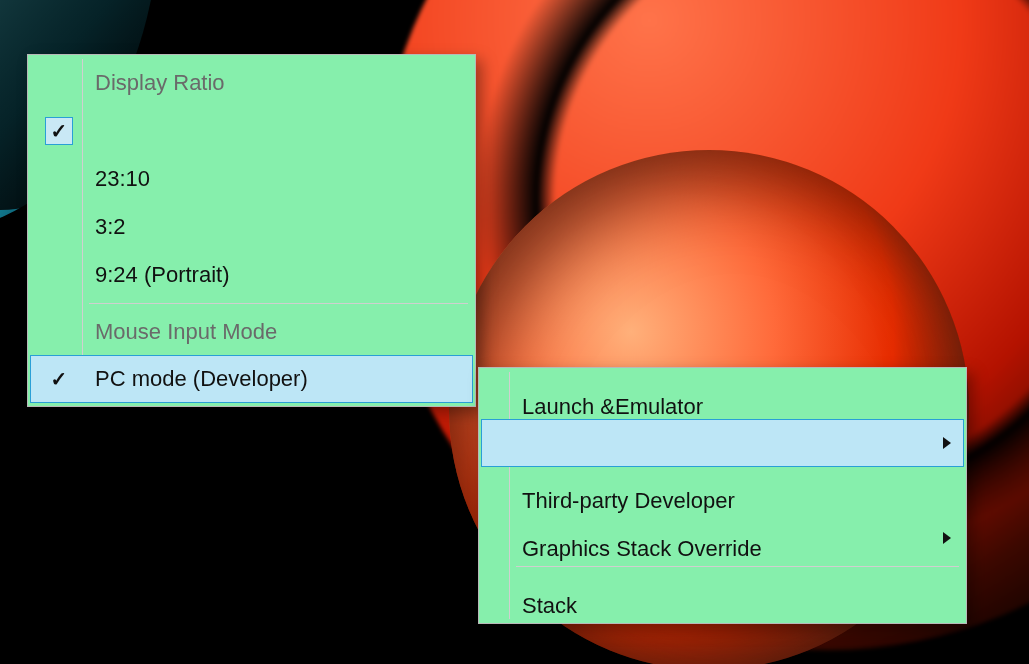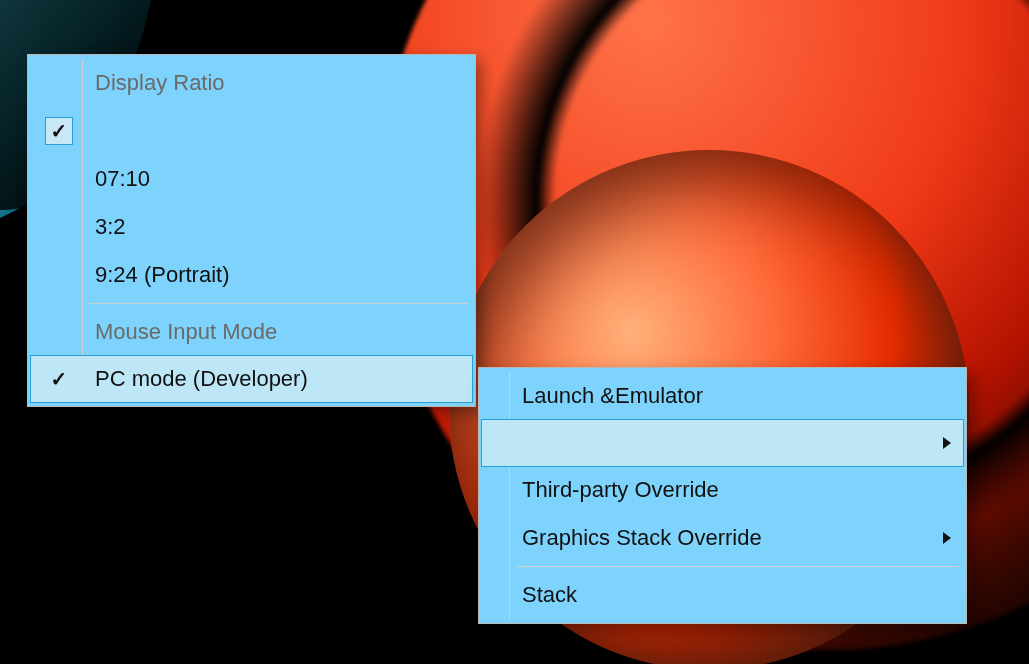--- a/index.html
+++ b/index.html
@@ -54,21 +54,21 @@
       position:absolute;
       left:60px; top:60px;
       width:180px; height:300px;
       border-bottom-right-radius: 200px 320px;
       background: linear-gradient(130deg, rgba(0,0,0,.7) 0%, rgba(0,0,0,.85) 70%);
     }
 
     
     .menu {
       position: absolute;
-      background: #7dd3fc;
+      background: #86efac;
       border: 1px solid #b8b8b8;
       box-shadow: 6px 6px 14px rgba(0,0,0,.35);
       padding: 4px 3px;
       z-index: 10;
       color: #111;
     }
     .menu .gutter-sep{
       position:absolute;
       left: 54px; top:4px; bottom:4px;
       width:1px;
@@ -110,21 +110,21 @@
       border-top:6px solid transparent;
       border-bottom:6px solid transparent;
     }
     .menu hr.sep{
       border:none;
       border-top:1px solid #cfcfcf;
       margin: 4px 4px 4px 58px;
     }
 
     
-    .submenu .menu-item{ padding-left:40px; padding-right:40px; }
+    .submenu .menu-item{ padding-left:40px; padding-right:40px;align-items:flex-end; }
     .submenu .gutter-sep{ left:30px; }
   </style>
 </head>
 <body>
 
 <div class="bg">
   <div class="swirl-red"></div>
   <div class="swirl-inner"></div>
   <div class="swirl-blue"></div>
 </div>
@@ -133,21 +133,21 @@
   <div class="gutter-sep"></div>
 
   <div class="menu-item header">
     <span>Display Ratio</span>
   </div>
 
   <div class="menu-item">
     <span class="check boxed">✓</span>
   </div>
   <div class="menu-item">
-    <span>07:10</span>
+    <span>23:10</span>
   </div>
   <div class="menu-item">
     <span>3:2</span>
   </div>
   <div class="menu-item">
     <span>9:24 (Portrait)</span>
   </div>
 
   <hr class="sep">
 
@@ -163,21 +163,21 @@
 <div class="menu submenu" style="left:478px; top:367px; width:489px;">
   <div class="gutter-sep"></div>
 
   <div class="menu-item">
     <span>Launch &amp;Emulator</span>
   </div>
   <div class="menu-item highlight">
     <span class="arrow"></span>
   </div>
   <div class="menu-item">
-    <span>Third-party Override</span>
+    <span>Third-party Developer</span>
   </div>
   <div class="menu-item">
     <span>Graphics Stack Override</span>
     <span class="arrow"></span>
   </div>
 
   <hr class="sep" style="margin-left:34px;">
 
   <div class="menu-item">
     <span>Stack</span>

